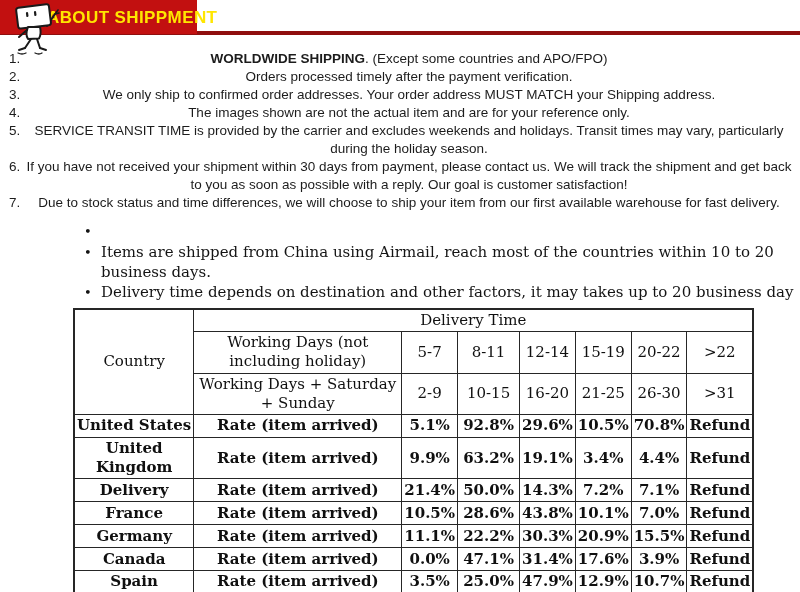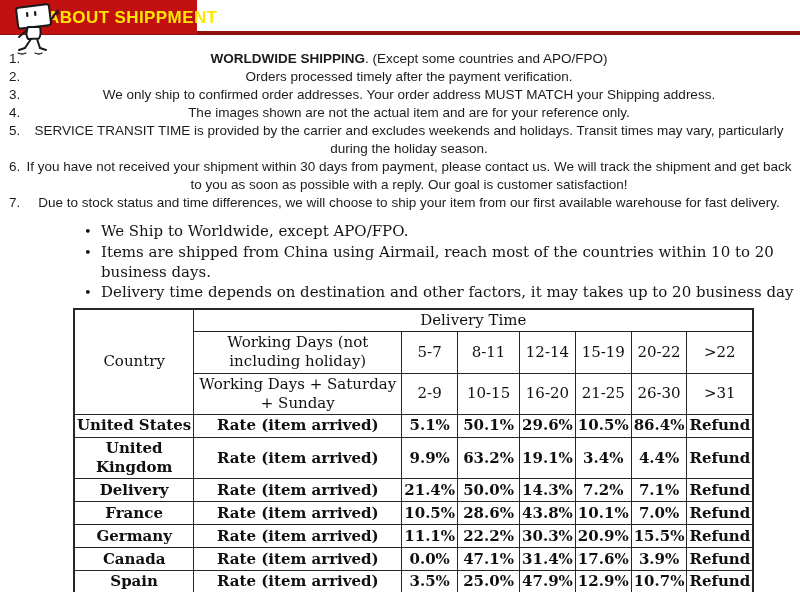--- a/index.html
+++ b/index.html
@@ -130,21 +130,20 @@
     </div>
     <div class="policy">
       <span class="num">7.</span>
       <span class="txt">Due to stock status and time differences, we will choose to ship your item from our first available warehouse for fast delivery.</span>
     </div>
   </div>
 
   <div class="bullets">
     <div class="bullet-row">
       <span class="dot">•</span>
-      <span>We Ship to Worldwide, except APO/FPO.</span>
     </div>
     <div class="bullet-row">
       <span class="dot">•</span>
       <span>Items are shipped from China using Airmail, reach most of the countries within 10 to 20 business days.</span>
     </div>
     <div class="bullet-row">
       <span class="dot">•</span>
       <span>Delivery time depends on destination and other factors, it may takes up to 20 business day</span>
     </div>
   </div>
@@ -180,24 +179,24 @@
         <td>10-15</td>
         <td>16-20</td>
         <td>21-25</td>
         <td>26-30</td>
         <td>&gt;31</td>
       </tr>
       <tr class="rh-c">
         <td class="nw">United States</td>
         <td>Rate (item arrived)</td>
         <td class="val">5.1%</td>
-        <td class="val">50.1%</td>
+        <td class="val">92.8%</td>
         <td class="val">29.6%</td>
         <td class="val">10.5%</td>
-        <td class="val">86.4%</td>
+        <td class="val">70.8%</td>
         <td>Refund</td>
       </tr>
       <tr class="rh-c">
         <td>United Kingdom</td>
         <td>Rate (item arrived)</td>
         <td class="val">9.9%</td>
         <td class="val">63.2%</td>
         <td class="val">19.1%</td>
         <td class="val">3.4%</td>
         <td class="val">4.4%</td>

